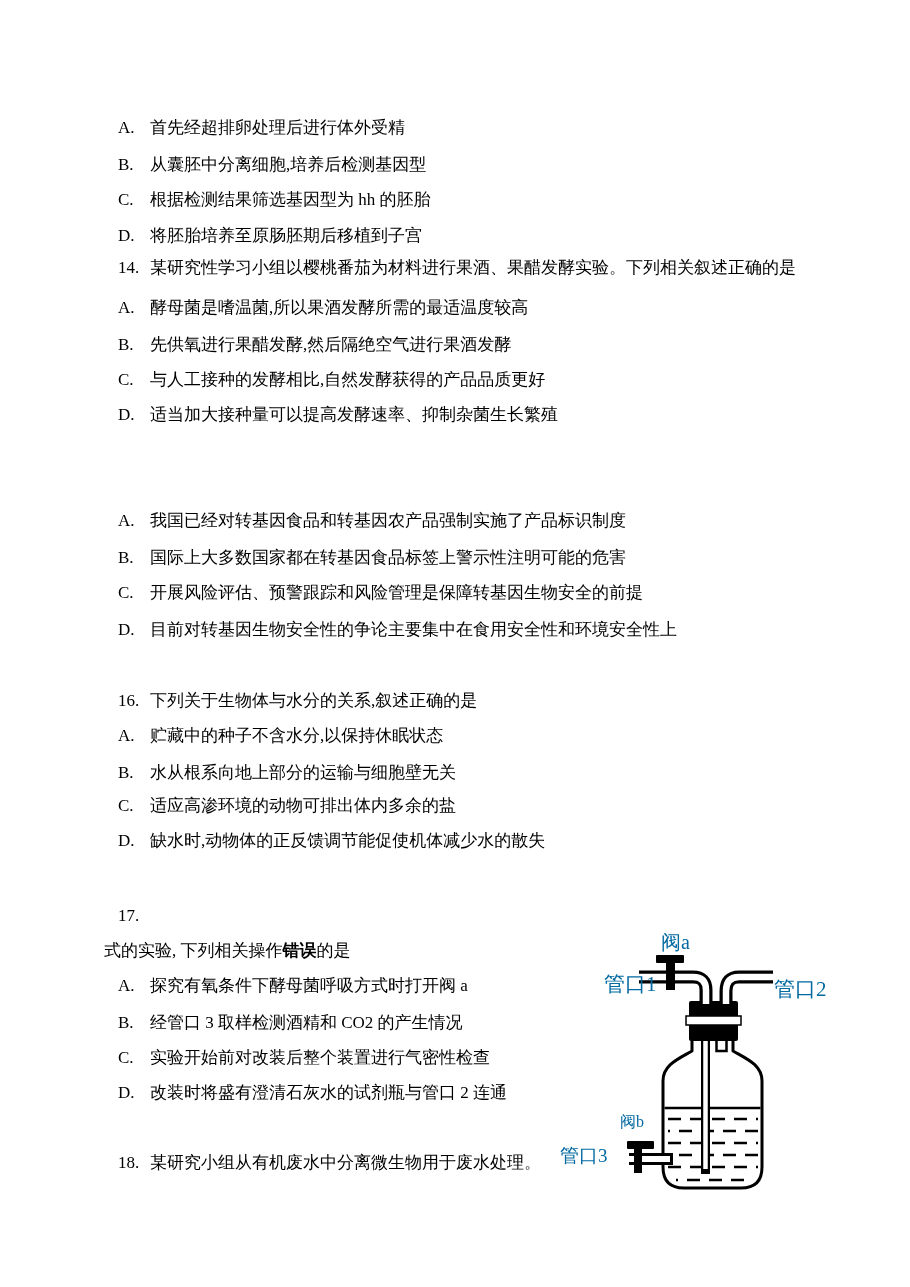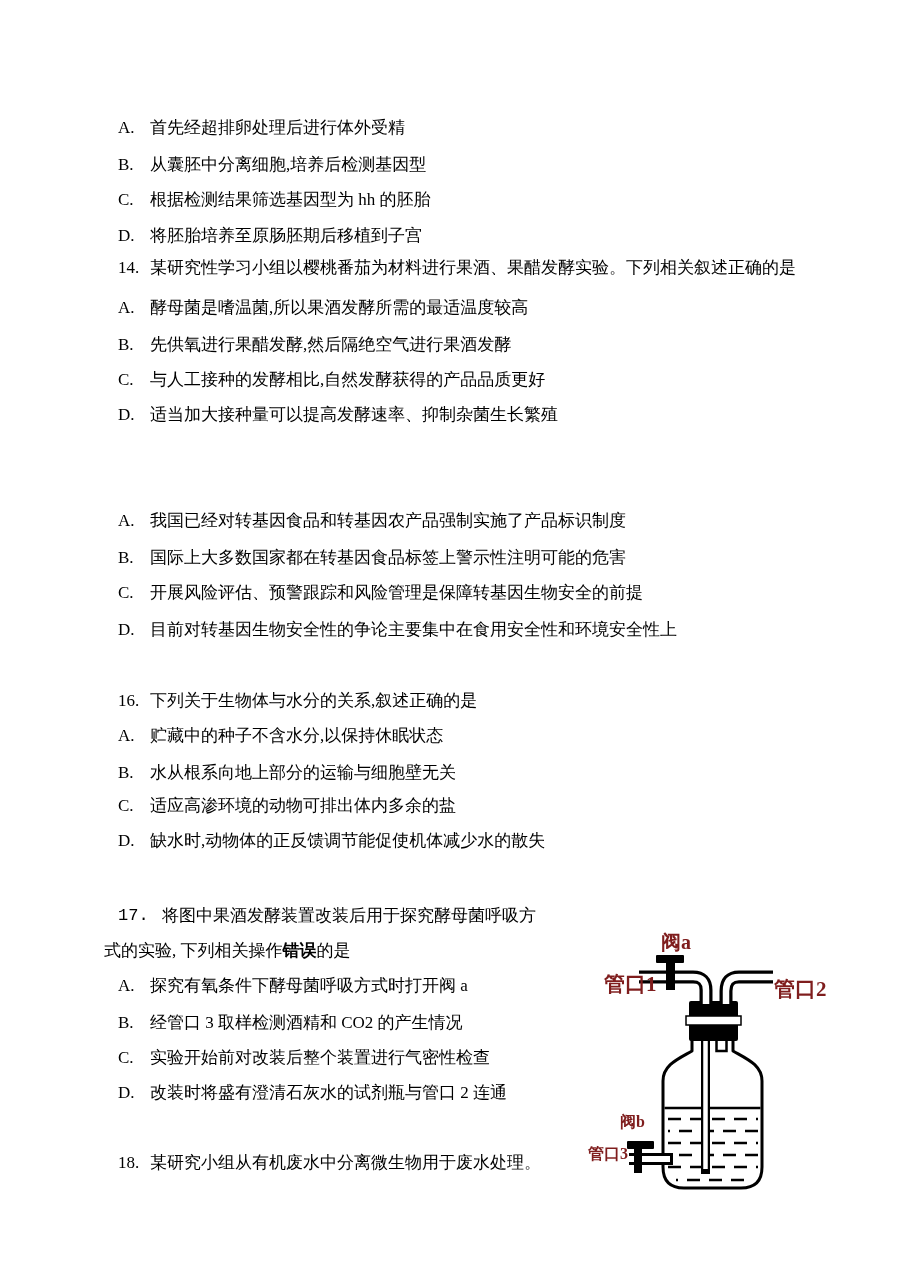--- a/index.html
+++ b/index.html
@@ -6,26 +6,26 @@
   .page {
     position:relative;
     width:910px; height:1287px;
     background:#ffffff;
     font-family:"Liberation Serif","DejaVu Serif",serif;
     font-size:17px; color:#000;
     overflow:hidden;
   }
   .line { position:absolute; left:118px; display:flex; line-height:20px; }
   .line .lbl { flex:0 0 32px; width:32px; }
-  .line.q17num .lbl { flex-basis:44px; width:44px;font-family:Liberation Mono, monospace; }
+  .line.q17num .lbl { flex-basis:44px; width:44px; }
   .line b { font-weight:bold; }
   .wrapline { left:104px; }
   
   .dlabel {
-    position:absolute; font-weight:bold; color:#7f1d1d;
+    position:absolute; font-weight:normal; color:#0369a1;
     font-family:"Liberation Serif","DejaVu Serif",serif;
     line-height:1; white-space:nowrap;
   }
   .apparatus-svg { position:absolute; left:555px; top:925px; }
 </style>
 </head>
 <body>
 
 <div class="page">
 
@@ -100,21 +100,20 @@
       <span class="lbl">C.</span>
       <span>适应高渗环境的动物可排出体内多余的盐</span>
     </div>
   <div class="line" style="top:831px">
       <span class="lbl">D.</span>
       <span>缺水时,动物体的正反馈调节能促使机体减少水的散失</span>
     </div>
 
   <div class="line q17num" style="top:906px">
       <span class="lbl">17.</span>
-      <span>将图中果酒发酵装置改装后用于探究酵母菌呼吸方</span>
     </div>
   <div class="line wrapline" style="top:941px">
       <span><span>式的实验, 下列相关操作</span><b>错误</b><span>的是</span></span>
     </div>
   <div class="line" style="top:976px">
       <span class="lbl">A.</span>
       <span>探究有氧条件下酵母菌呼吸方式时打开阀 a</span>
     </div>
   <div class="line" style="top:1013px">
       <span class="lbl">B.</span>
@@ -170,15 +169,15 @@
     <path d="M726,1004 V991 Q726,977 739,977 H773" stroke="#ffffff" stroke-width="6.5" fill="none"></path>
 
     <rect x="656" y="955" width="28" height="8" rx="1" fill="#000000"></rect>
     <rect x="666" y="958" width="9" height="32" fill="#000000"></rect>
   </svg>
 
   <div class="dlabel" style="left:661px; top:932px; font-size:20px;">阀a</div>
   <div class="dlabel" style="left:604px; top:960px; font-size:21px;margin-top:14px;">管口1</div>
   <div class="dlabel" style="left:774px; top:959px; font-size:21px;margin-top:20px;">管口2</div>
   <div class="dlabel" style="left:620px; top:1114px; font-size:16px;">阀b</div>
-  <div class="dlabel" style="left:588px; top:1146px; font-size:16px;">管口3</div>
+  <div class="dlabel" style="left:560px; top:1146px; font-size:19px;">管口3</div>
 
 </div>
 
 </body></html>

